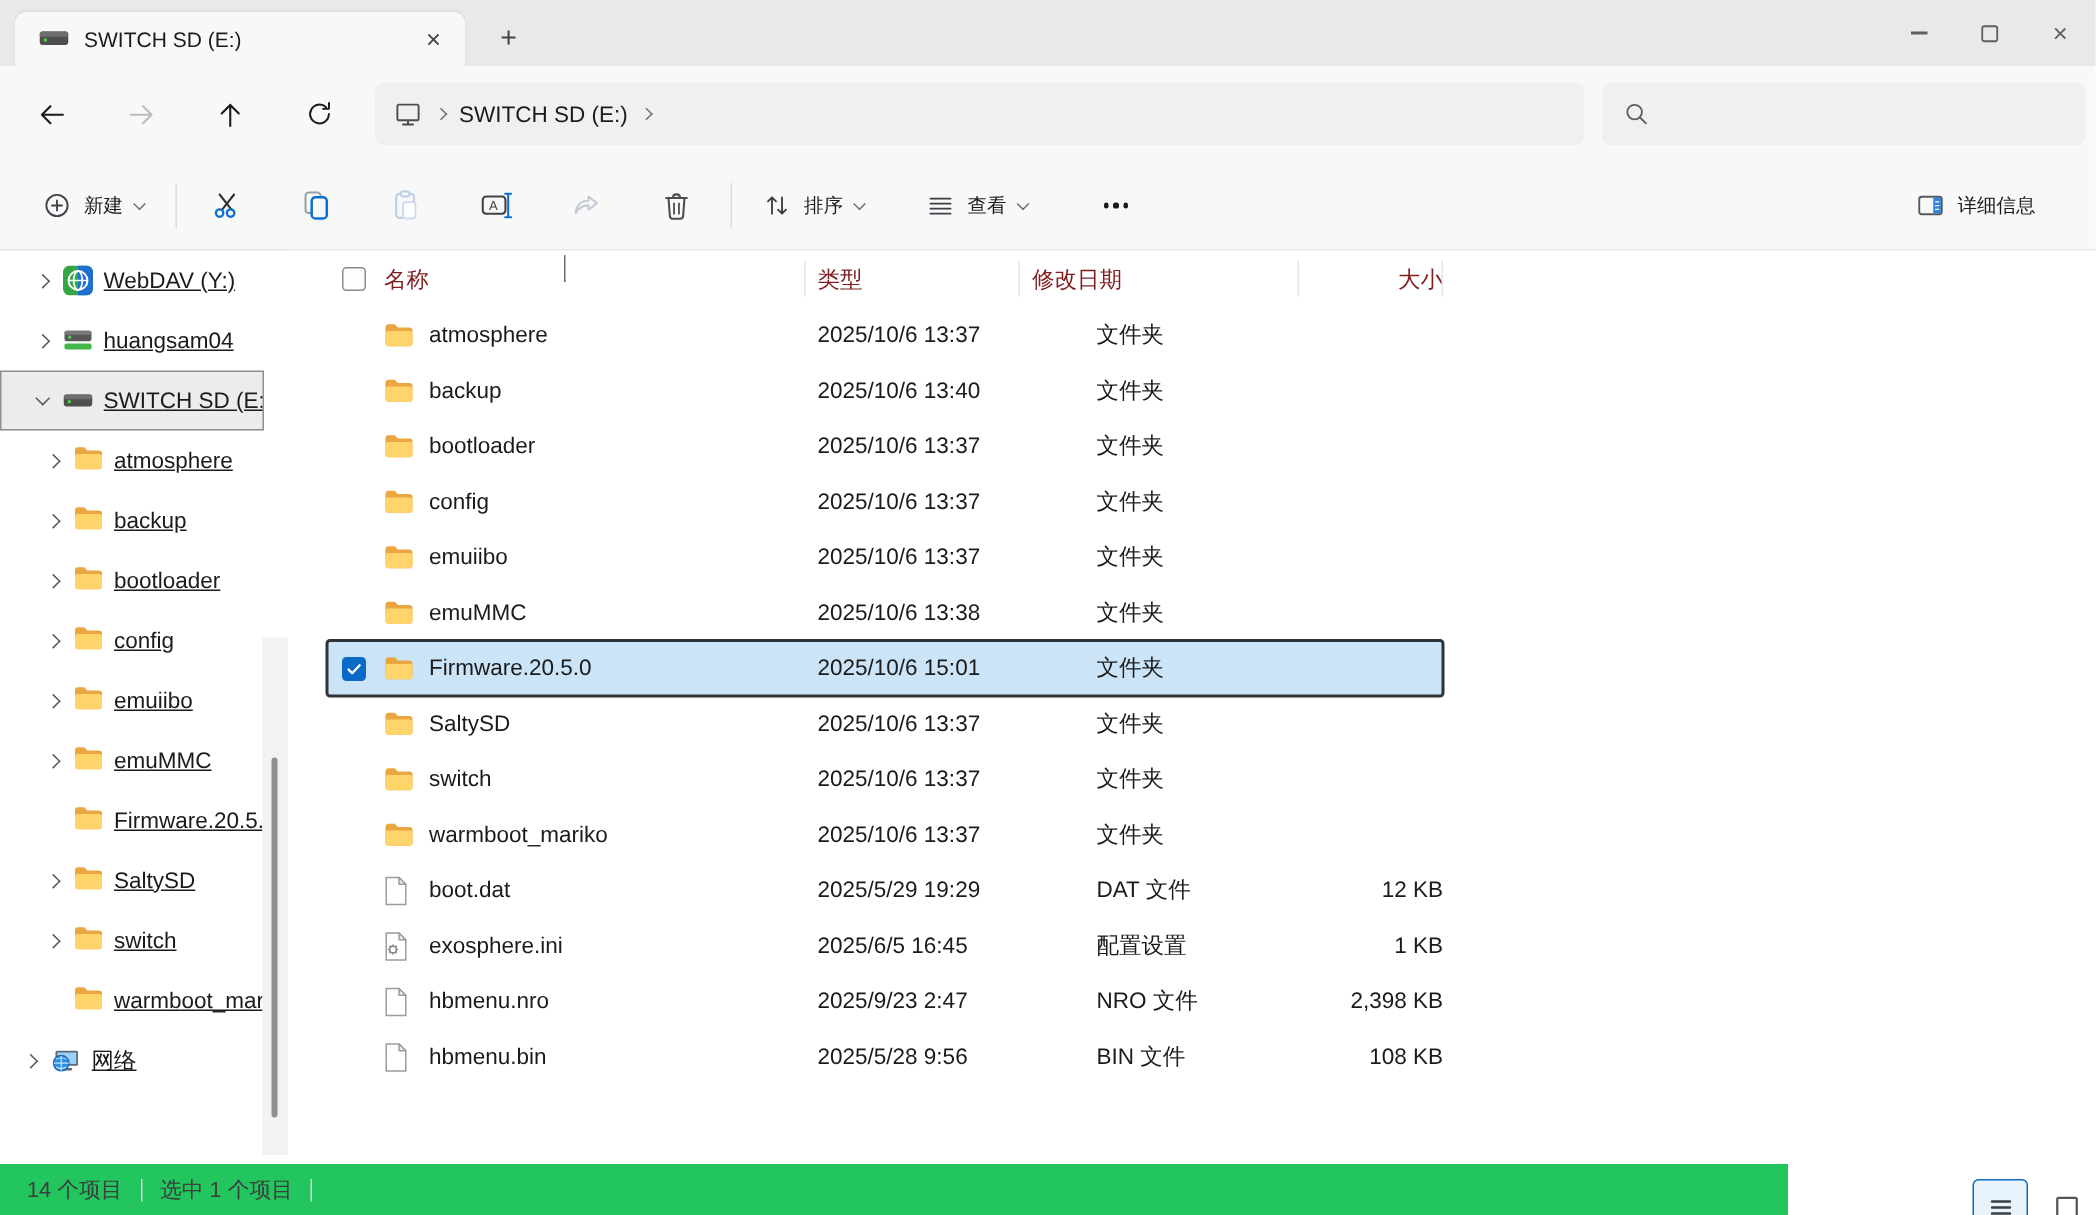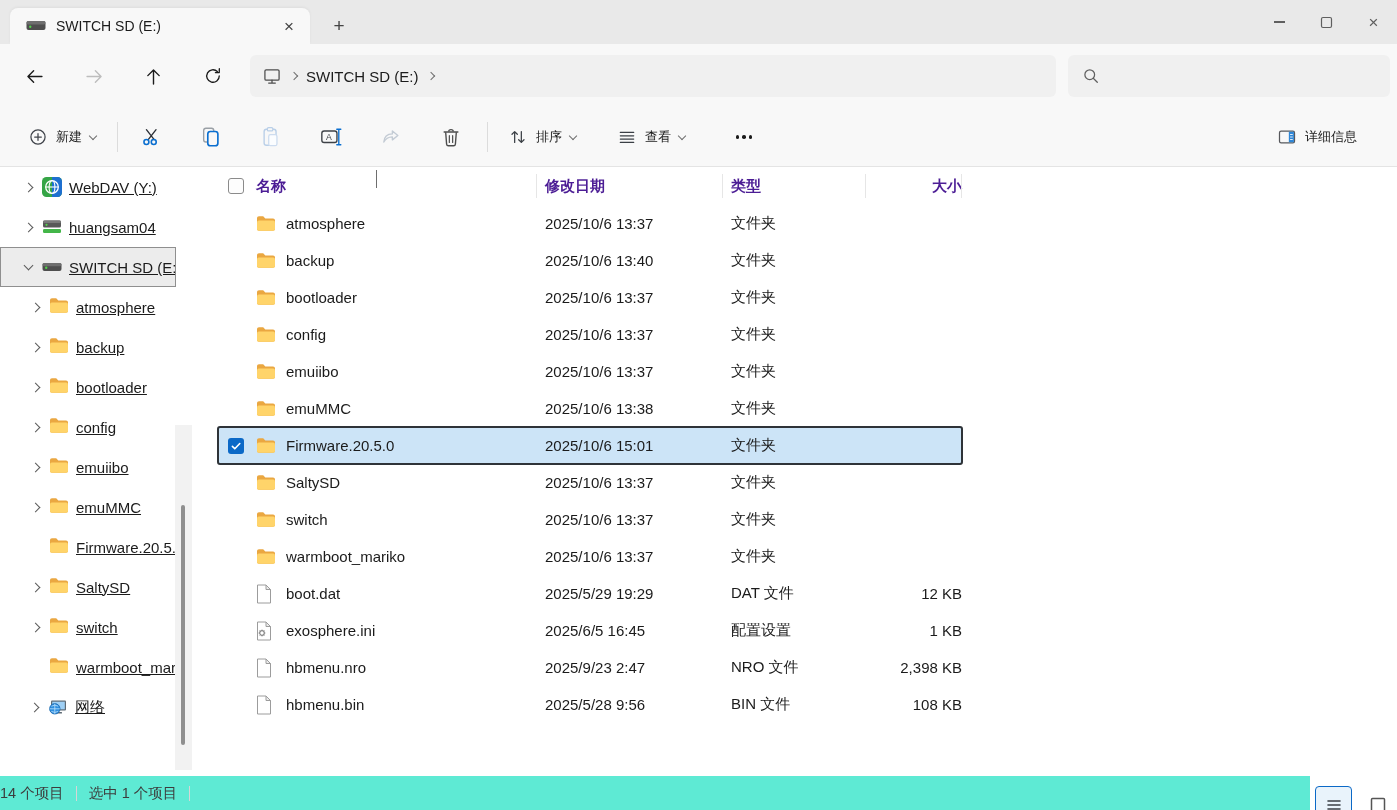--- a/index.html
+++ b/index.html
@@ -47,36 +47,36 @@
     padding:0 10px; border-radius:4px; font-size:13px; }
   .tico { position:absolute; top:11px; width:36px; height:36px; border-radius:4px;
     display:flex; align-items:center; justify-content:center; }
   .tsep { position:absolute; top:14px; width:1px; height:30px; background:#dcdcdc; }
   .dots { display:flex; gap:3px; }
   .dots i { width:3.5px; height:3.5px; border-radius:50%; background:#1b1b1b; }
 
   
   .sidebar { position:absolute; left:0; top:167px; width:176px;text-decoration:underline; }
   .side-item { height:40px; display:flex; align-items:center; gap:7px; border:1px solid transparent; }
-  .side-item.lvl0 { padding-left:26px; }
+  .side-item.lvl0 { padding-left:12px; }
   .side-item.lvl1 { padding-left:20px; }
   .side-item.lvl2 { padding-left:27px; }
   .side-item.sel { background:#ececec; border-color:#8f8f8f; }
   .side-chev { width:14px; height:14px; flex:none; display:flex; align-items:center; justify-content:center; }
   .side-chev .chev { border-color:#5a5a5a; }
   .side-chev.hidden .chev { visibility:hidden; }
   .side-icon { width:20px; height:20px; flex:none; }
   .side-label { font-size:15px; white-space:nowrap; overflow:hidden; flex:1; }
   .side-scroll-track { position:absolute; left:175px; top:425px; width:17px; height:345px; background:#f2f2f2; }
   .side-scroll-thumb { position:absolute; left:181px; top:505px; width:4px; height:240px; background:#8f8f8f; border-radius:2px; }
 
   
   .filearea { position:absolute; left:192px; top:167px; right:0; bottom:35px; background:#fff; }
   .lheader { position:absolute; left:26px; top:0; width:744px; height:38px; display:flex; align-items:center;
-    color:#4c1d95; font-size:15px;font-weight:bold; }
+    color:#7f1d1d; font-size:15px; }
   .hcell { position:relative; height:100%; display:flex; align-items:center; }
   .hcell::after { content:""; position:absolute; right:0; top:7px; width:1px; height:24px; background:#e6e6e6; }
   .h-cb { width:38px; padding-left:10px; } .h-cb::after { display:none; }
   .h-name { width:281px; } .h-date { width:186px; padding-left:8px; } .h-type { width:143px; padding-left:8px; }
   .h-size { width:96px; justify-content:flex-end; }
   .caret-up { position:absolute; left:120px; top:3px; }
   .cb-empty { width:16px; height:16px; border:1px solid #8b8b8b; border-radius:3px; background:#fdfdfd; }
 
   .lrows { position:absolute; left:26px; top:38px; width:744px; }
   .frow { height:37px; width:744px; display:flex; align-items:center; border-radius:2px; font-size:15px; }
@@ -85,22 +85,22 @@
   .cb-check { width:16px; height:16px; border-radius:3px; background:#0b69c7; display:none;
     align-items:center; justify-content:center; }
   .frow.sel .cb-check { display:flex; }
   .c-icon { width:30px; flex:none; }
   .c-name { flex:1; white-space:nowrap; overflow:hidden; }
   .c-date { width:186px; flex:none; padding-left:8px; }
   .c-type { width:143px; flex:none; padding-left:8px; }
   .c-size { width:96px; flex:none; text-align:right; }
 
   
-  .statusbar { position:absolute; left:0; bottom:0; width:1310px; height:34px; background:#5eead4;
-    display:flex; align-items:center; gap:12px; font-size:14.5px; color:#3d3d3d; }
+  .statusbar { position:absolute; left:0; bottom:0; width:1192px; height:34px; background:#22c55e;
+    display:flex; align-items:center; padding-left:18px; gap:12px; font-size:14.5px; color:#3d3d3d; }
   .ssep { width:1px; height:15px; background:#d6d6d6; }
   .toggle { position:absolute; width:37px; height:37px; border-radius:4px; display:flex;
     align-items:center; justify-content:center; background:#fff; }
   .toggle.active { border:1.6px solid #0b69c7; background:#e9f3fb; }
   .tg-details { left:1315px; top:786px; }
   .tg-icons { left:1359px; top:786px; }
 </style>
 </head>
 <body>
 
@@ -459,25 +459,25 @@
 
 <div class="filearea">
   <div class="lheader">
     <div class="hcell h-cb">
         <span class="cb-empty"></span>
       </div>
     <div class="hcell h-name">
       <span>名称</span>
       <span class="caret-up"><span class="chev up sm"></span></span>
     </div>
+    <div class="hcell h-type">
+        <span>类型</span>
+      </div>
     <div class="hcell h-date">
         <span>修改日期</span>
-      </div>
-    <div class="hcell h-type">
-        <span>类型</span>
       </div>
     <div class="hcell h-size">
         <span>大小</span>
       </div>
   </div>
   <div class="lrows">
   <div class="frow">
     <span class="c-cb">
       
     </span>

